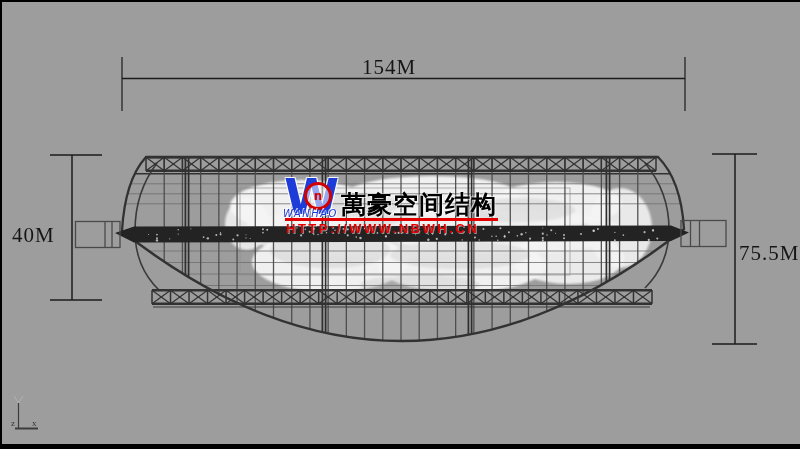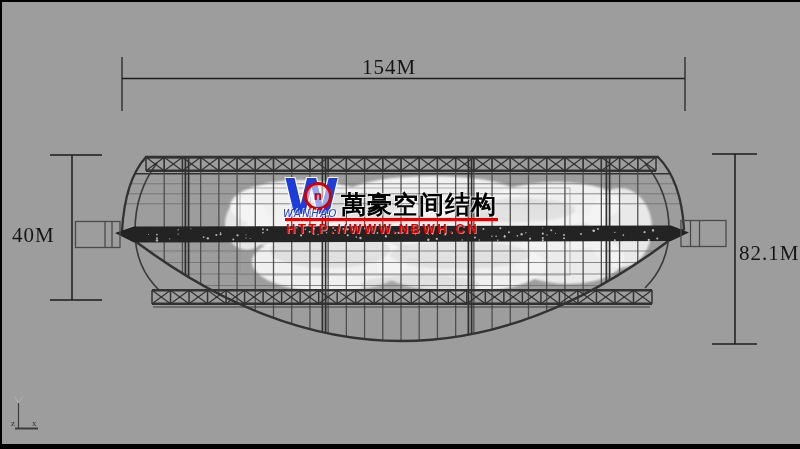--- a/index.html
+++ b/index.html
@@ -407,21 +407,21 @@
         <g>
           <line x1="18.5" y1="403" x2="18.5" y2="428.5" stroke="#3c3c3c" stroke-width="1.2" opacity="1"></line>
           <line x1="15" y1="428.5" x2="38" y2="428.5" stroke="#3c3c3c" stroke-width="2" opacity="1"></line>
           <line x1="18.5" y1="403" x2="14" y2="396" stroke="#b8b8b8" stroke-width="1" opacity="0.8"></line>
           <line x1="18.5" y1="403" x2="23" y2="396" stroke="#b8b8b8" stroke-width="1" opacity="0.8"></line>
         </g>
       </svg></div>
 
   <div class="dim-label" style="left:339px;top:55px;width:100px;text-align:center;">154M</div>
   <div class="dim-label" style="left:12px;top:223px;width:54px;">40M</div>
-  <div class="dim-label" style="left:739px;top:241px;">82.1M</div>
+  <div class="dim-label" style="left:739px;top:241px;">75.5M</div>
 
   <div class="axis-label" style="left:11px;top:418px;">z</div>
   <div class="axis-label" style="left:32px;top:418px;">x</div>
 
   <div id="wm">
     <div id="wm-w">W</div>
     <div id="wm-ring">
       <span id="wm-ring-glyph">n</span>
     </div>
     <div id="wm-name">WANHAO</div>

